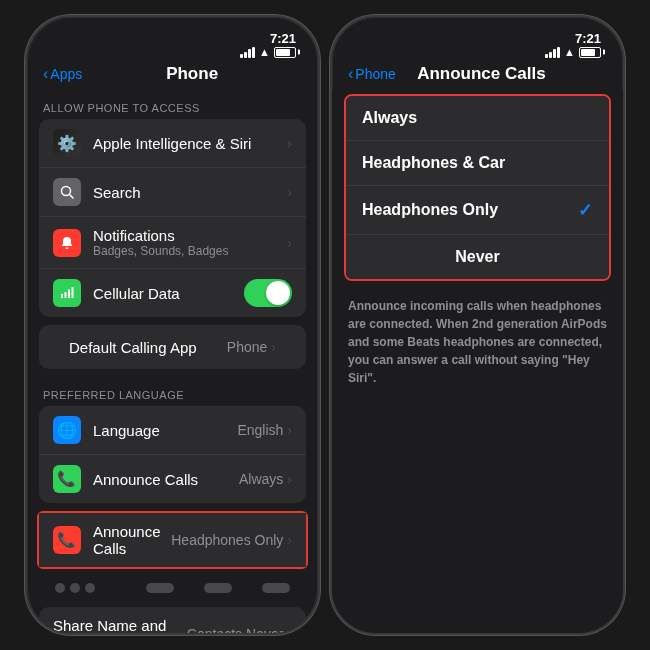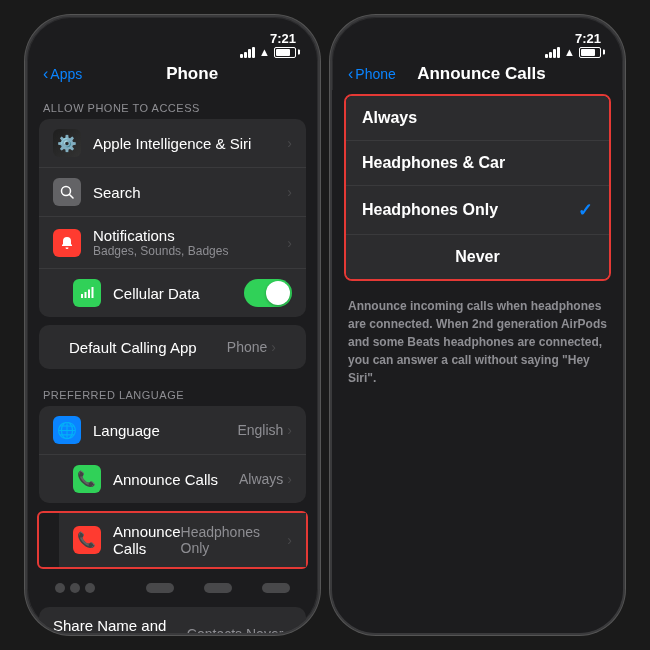--- a/index.html
+++ b/index.html
@@ -107,21 +107,21 @@
       overflow: hidden;
     }
 
     .list-item {
       display: flex;
       align-items: center;
       padding: 10px 14px;
       border-bottom: 0.5px solid #3a3a3c;
       min-height: 44px;
     }
-    .list-item:last-child { border-bottom: none; margin-left: 20px; }
+    .list-item:last-child { border-bottom: none; }
 
     .item-icon {
       width: 28px;
       height: 28px;
       border-radius: 6px;
       margin-right: 12px;
       display: flex;
       align-items: center;
       justify-content: center;
       font-size: 16px;

